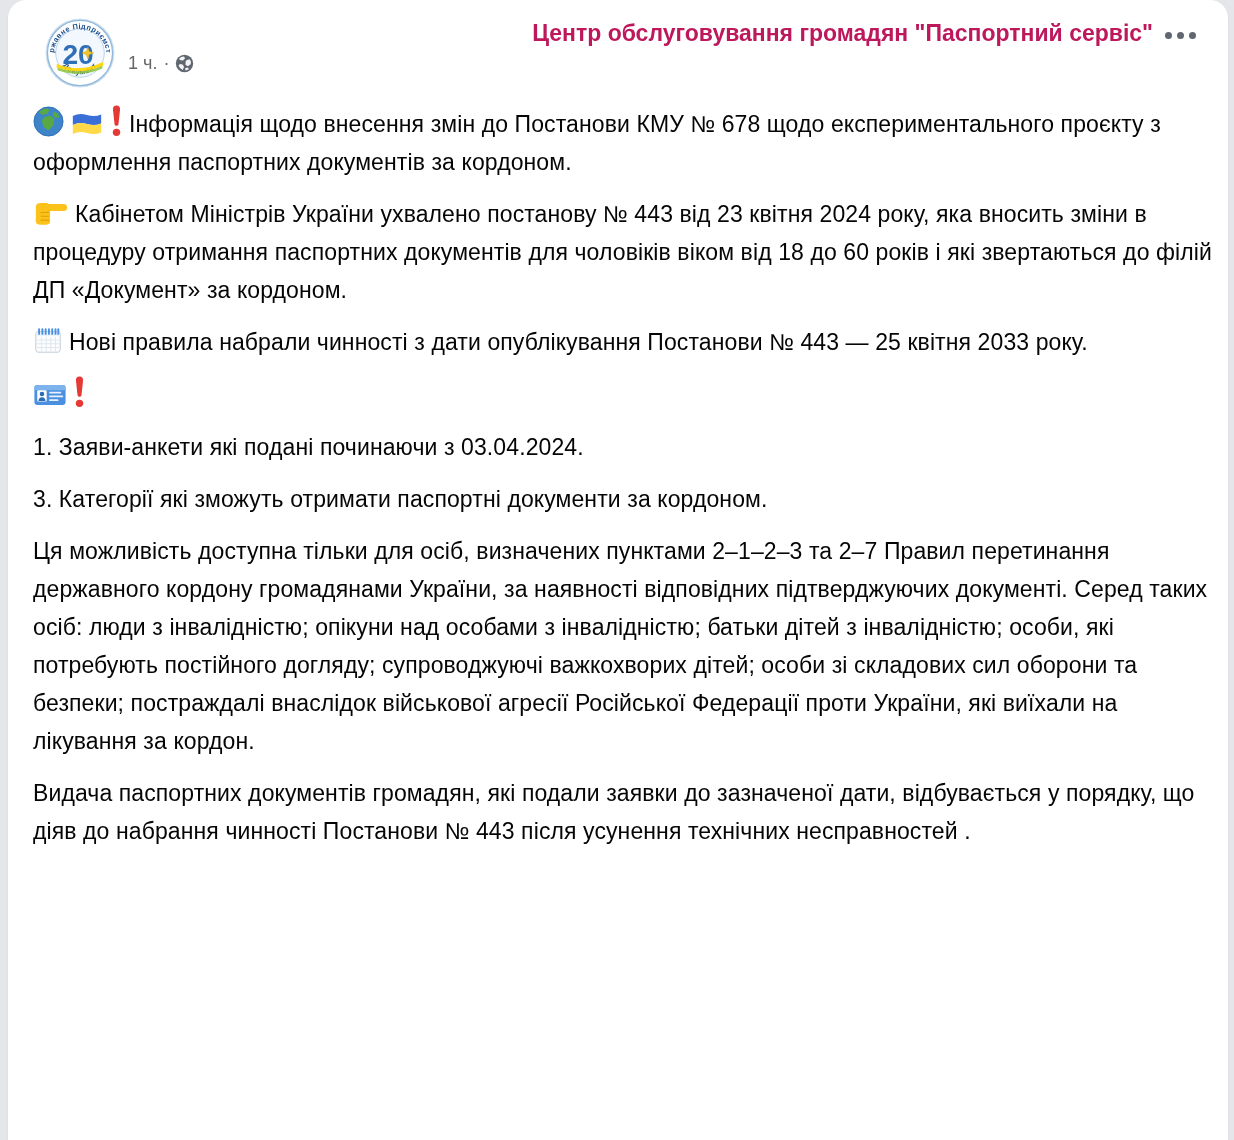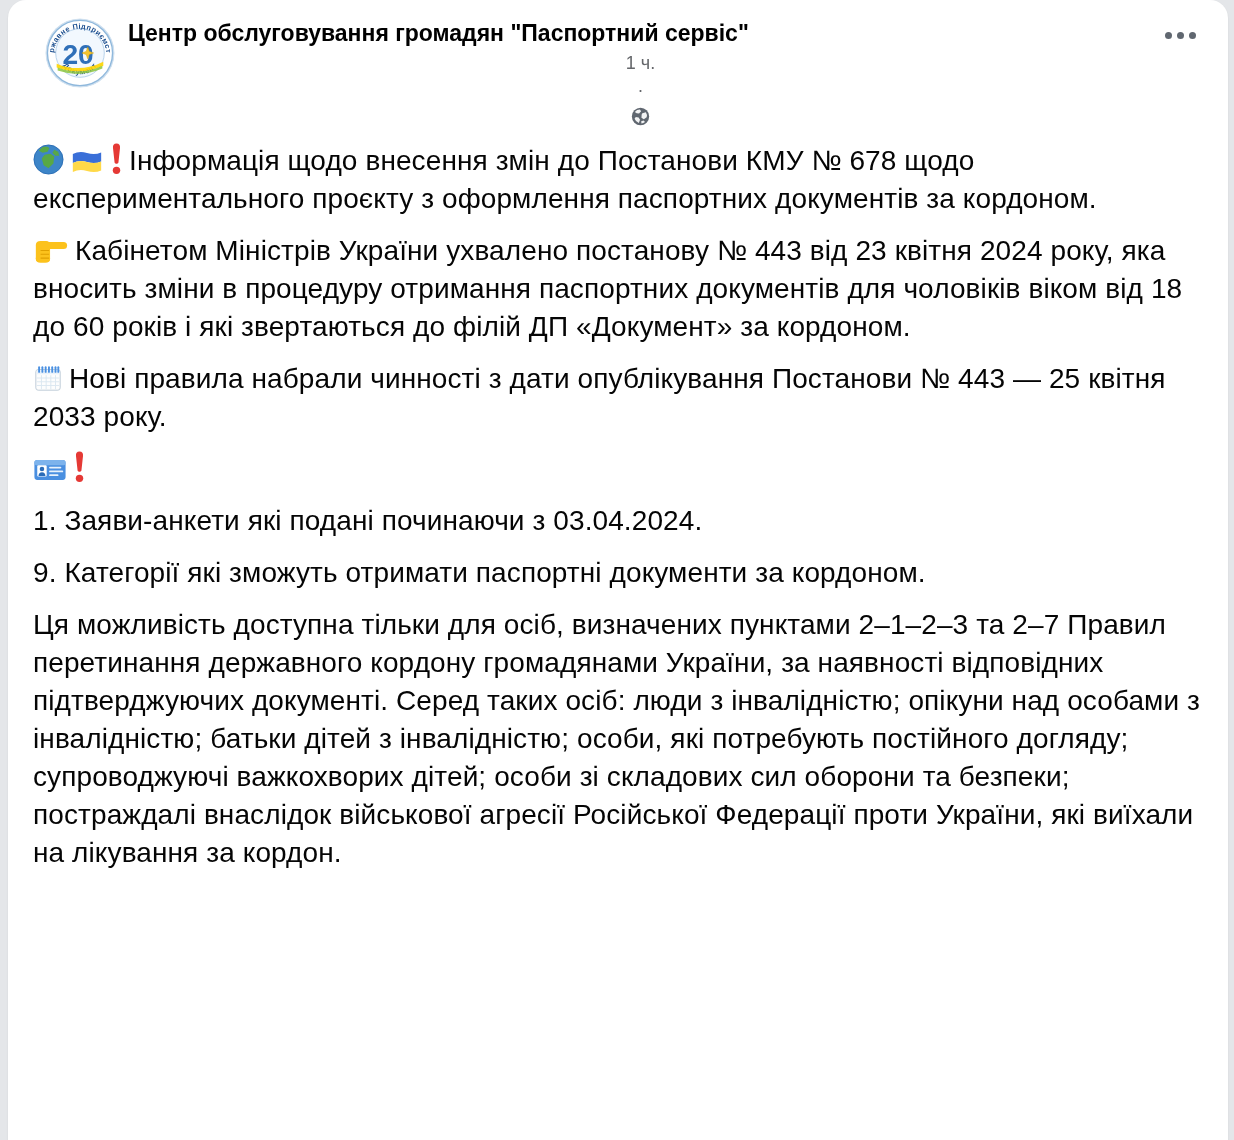--- a/index.html
+++ b/index.html
@@ -11,28 +11,28 @@
   }
   .card{
     position:absolute;left:8px;top:0;width:1220px;height:1140px;
     background:#ffffff;border-radius:18px 18px 0 0;
     box-shadow:0 1px 2px rgba(0,0,0,.08);
   }
   
   .header{display:flex;align-items:flex-start;padding:14px 20px 0 37px;}
   .avatar{width:70px;height:70px;border-radius:50%;overflow:hidden;flex:0 0 auto;cursor:pointer;margin-top:4px;}
   .head-text{margin-left:13px;flex:1 1 auto;min-width:0;}
-  .title{font-size:23px;font-weight:700;color:#000000;line-height:30px;margin-top:4px;cursor:pointer;}
-  .meta{display:flex;align-items:center;gap:6px;margin-top:5px;font-size:18px;color:#65676b;flex-direction:column;}
+  .title{font-size:23px;font-weight:700;color:#be185d;line-height:30px;margin-top:4px;cursor:pointer;text-align:right;}
+  .meta{display:flex;align-items:center;gap:6px;margin-top:5px;font-size:18px;color:#65676b;}
   .meta .ts{cursor:pointer;}
   .meta .sep{color:#65676b;}
   .more{margin-left:auto;display:flex;align-items:center;gap:5px;padding:18px 12px;cursor:pointer;border-radius:20px;}
   .more .dot{width:7px;height:7px;border-radius:50%;background:#606770;}
   
-  .content{padding:16px 16px 0 25px;font-size:28px;line-height:38px;color:#050505;letter-spacing:.1px;}
+  .content{padding:16px 16px 0 25px;font-size:23px;line-height:38px;color:#050505;letter-spacing:.1px;}
   .content p{margin:0 0 14px 0;}
   .emoji{display:inline-block;vertical-align:-5px;margin-right:6px;}
   .emoji svg{display:block;}
 </style>
 </head>
 <body>
 
 <div class="card">
 
   <div class="header">
@@ -159,23 +159,26 @@
         </svg>
       </span>
     </p>
 
     <p>
       <span>1. Заяви-анкети які подані починаючи з 03.04.2024.</span>
     </p>
 
 
     <p>
-      <span>9. Категорії які зможуть отримати паспортні документи за кордоном.</span>
+      <span>3. Категорії які зможуть отримати паспортні документи за кордоном.</span>
     </p>
 
     <p>
       <span>Ця можливість доступна тільки для осіб, визначених пунктами 2–1–2–3 та 2–7 Правил перетинання державного кордону громадянами України, за наявності відповідних підтверджуючих документі. Серед таких осіб: люди з інвалідністю; опікуни над особами з інвалідністю; батьки дітей з інвалідністю; особи, які потребують постійного догляду; супроводжуючі важкохворих дітей; особи зі складових сил оборони та безпеки; постраждалі внаслідок військової агресії Російської Федерації проти України, які виїхали на лікування за кордон.</span>
     </p>
 
 
+    <p>
+      <span>Видача паспортних документів громадян, які подали заявки до зазначеної дати, відбувається у порядку, що діяв до набрання чинності Постанови № 443 після усунення технічних несправностей .</span>
+    </p>
 
   </div>
 </div>
 
 </body></html>

